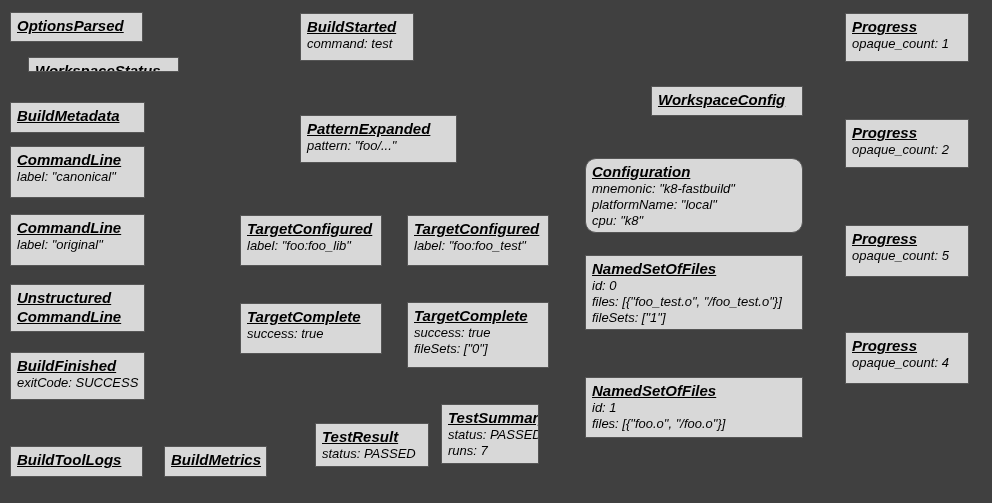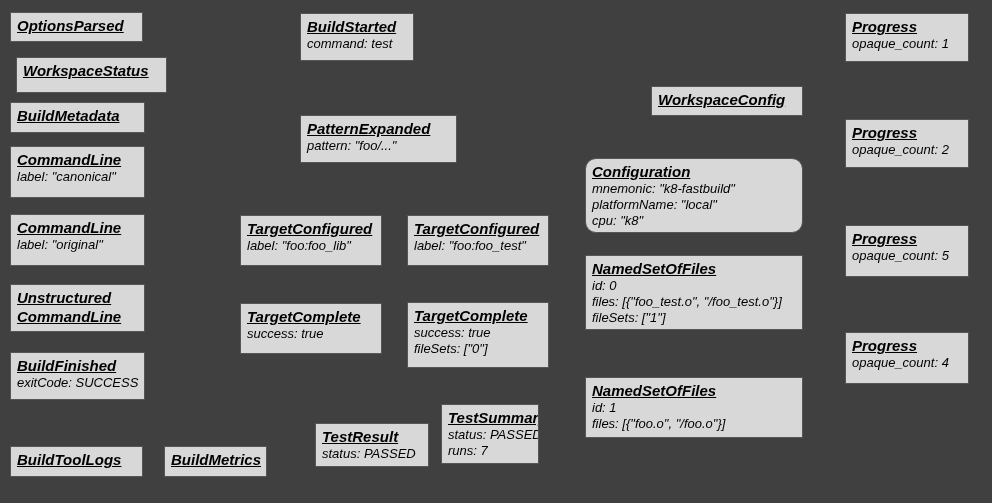--- a/index.html
+++ b/index.html
@@ -45,21 +45,21 @@
 </style>
 </head>
 <body>
 
 <div class="canvas" id="canvas" style="background: #404040; font-style: italic;">
     <div class="event-box" style="left: 10px; top: 12px; width: 133px; height: 30px; background: rgb(216, 216, 216); border-color: rgb(85, 85, 85);">
       <div class="event-title">
         <span class="title-line">OptionsParsed</span>
       </div>
     </div>
-    <div class="event-box" style="left: 16px; top: 57px; width: 151px; height: 36px; background: rgb(216, 216, 216); border-color: rgb(85, 85, 85);">
+    <div class="event-box" style="left: 28px; top: 57px; width: 151px; height: 15px; background: rgb(216, 216, 216); border-color: rgb(85, 85, 85);">
       <div class="event-title">
         <span class="title-line">WorkspaceStatus</span>
       </div>
     </div>
     <div class="event-box" style="left: 10px; top: 102px; width: 135px; height: 31px; background: rgb(216, 216, 216); border-color: rgb(85, 85, 85);">
       <div class="event-title">
         <span class="title-line">BuildMetadata</span>
       </div>
     </div>
     <div class="event-box" style="left: 10px; top: 146px; width: 135px; height: 52px; background: rgb(216, 216, 216); border-color: rgb(85, 85, 85);">

